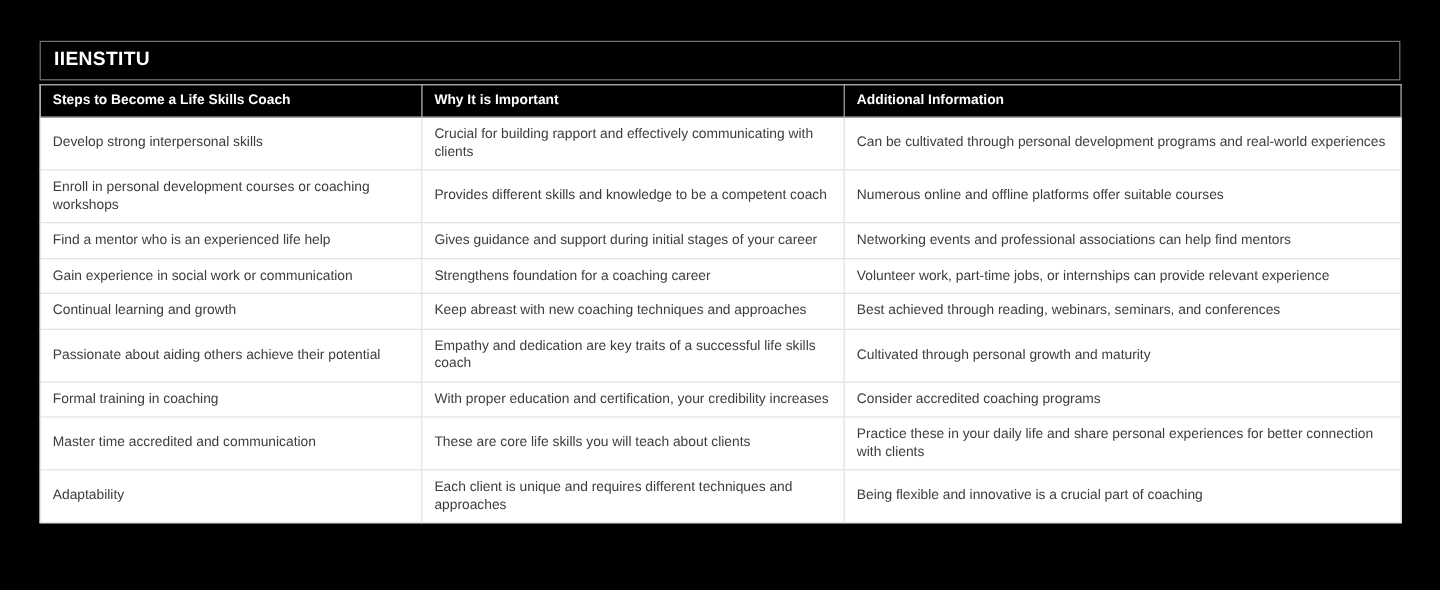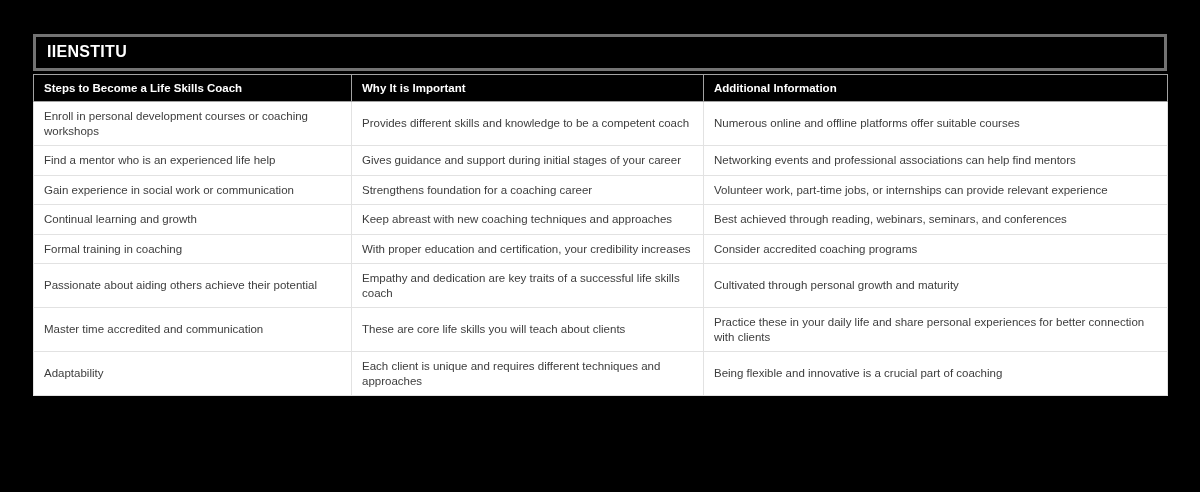--- a/index.html
+++ b/index.html
@@ -18,21 +18,21 @@
     background: #000000;
   }
   .card {
     position: absolute;
     left: 33px;
     top: 34px;
     width: 1134px;
   }
   .title-bar {
     background: #000000;
-    border: 3px solid #737373;
+    border: 1px solid #737373;
     padding: 6px 8px 7px 11px;
     margin-bottom: 3px;
     box-sizing: border-box;
   }
   .title-bar h1 {
     margin: 0;
     color: #ffffff;
     font-size: 16px;
     font-weight: bold;
     letter-spacing: 0.3px;
@@ -83,48 +83,53 @@
       </colgroup>
       <thead>
         <tr>
           <th>Steps to Become a Life Skills Coach</th>
           <th>Why It is Important</th>
           <th>Additional Information</th>
         </tr>
       </thead>
       <tbody id="table-body">
           <tr>
+            <td>Develop strong interpersonal skills</td>
+            <td>Crucial for building rapport and effectively communicating with clients</td>
+            <td>Can be cultivated through personal development programs and real-world experiences</td>
+          </tr>
+          <tr>
             <td>Enroll in personal development courses or coaching workshops</td>
             <td>Provides different skills and knowledge to be a competent coach</td>
             <td>Numerous online and offline platforms offer suitable courses</td>
           </tr>
           <tr>
             <td>Find a mentor who is an experienced life help</td>
             <td>Gives guidance and support during initial stages of your career</td>
             <td>Networking events and professional associations can help find mentors</td>
           </tr>
           <tr>
             <td>Gain experience in social work or communication</td>
             <td>Strengthens foundation for a coaching career</td>
             <td>Volunteer work, part-time jobs, or internships can provide relevant experience</td>
           </tr>
           <tr>
             <td>Continual learning and growth</td>
             <td>Keep abreast with new coaching techniques and approaches</td>
             <td>Best achieved through reading, webinars, seminars, and conferences</td>
           </tr>
           <tr>
+            <td>Passionate about aiding others achieve their potential</td>
+            <td>Empathy and dedication are key traits of a successful life skills coach</td>
+            <td>Cultivated through personal growth and maturity</td>
+          </tr>
+          <tr>
             <td>Formal training in coaching</td>
             <td>With proper education and certification, your credibility increases</td>
             <td>Consider accredited coaching programs</td>
-          </tr>
-          <tr>
-            <td>Passionate about aiding others achieve their potential</td>
-            <td>Empathy and dedication are key traits of a successful life skills coach</td>
-            <td>Cultivated through personal growth and maturity</td>
           </tr>
           <tr>
             <td>Master time accredited and communication</td>
             <td>These are core life skills you will teach about clients</td>
             <td>Practice these in your daily life and share personal experiences for better connection with clients</td>
           </tr>
           <tr>
             <td>Adaptability</td>
             <td>Each client is unique and requires different techniques and approaches</td>
             <td>Being flexible and innovative is a crucial part of coaching</td>

